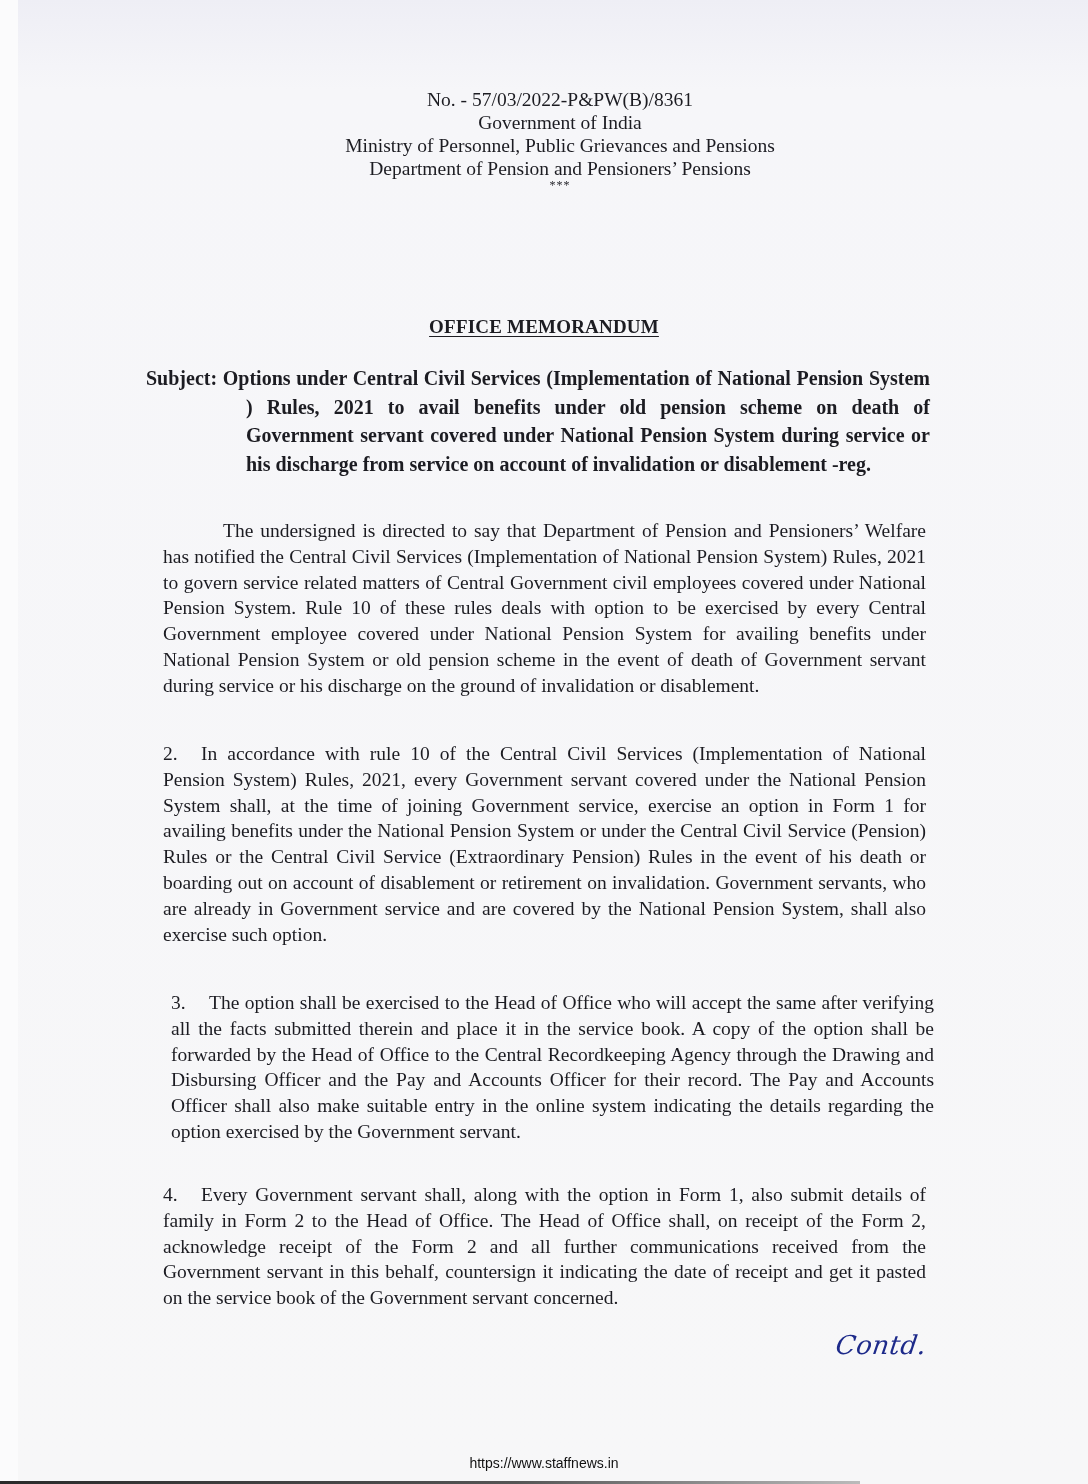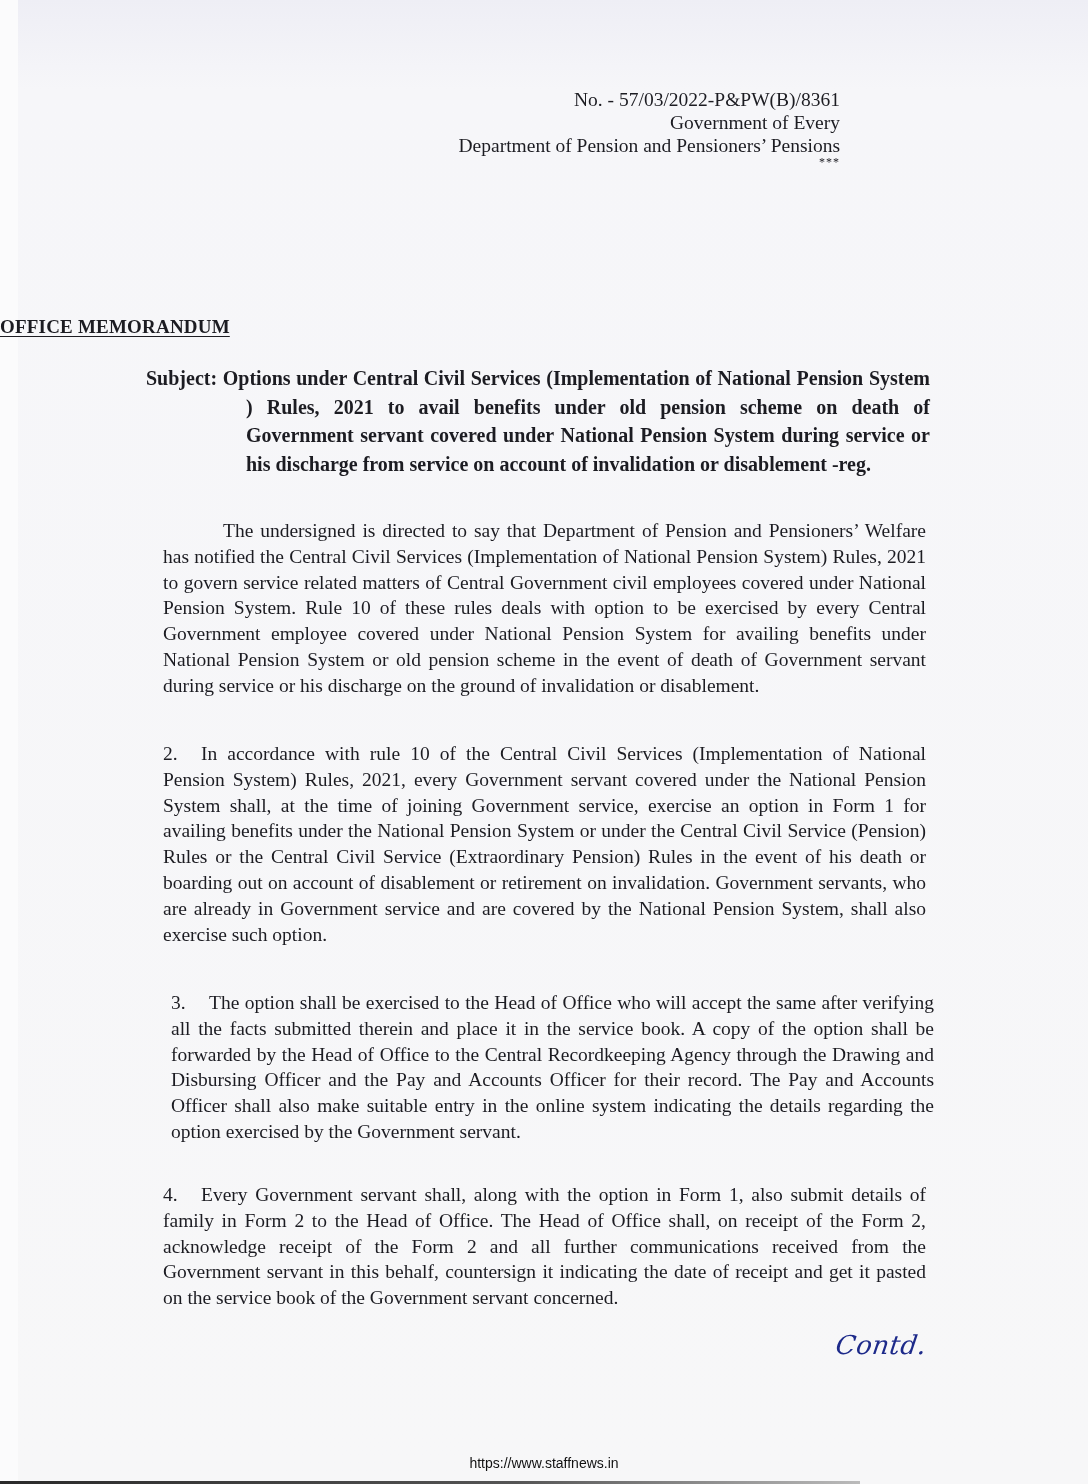--- a/index.html
+++ b/index.html
@@ -26,21 +26,21 @@
       position: absolute;
       left: 0; top: 0;
       width: 18px; height: 1484px;
       background: #fbfbfc;
     }
     .header-center {
       position: absolute;
       top: 88px;
       left: 280px;
       width: 560px;
-      text-align: right;
+      text-align: center;
       font-size: 19.5px;
       line-height: 23px;
     }
     .header-center .stars {
       font-size: 12px;
       line-height: 10px;
       letter-spacing: 1px;
     }
     .address {
       position: absolute;
@@ -53,20 +53,21 @@
     .address sup {
       font-size: 11px;
       vertical-align: 8px;
       line-height: 0;
     }
     .title {
       position: absolute;
       top: 316px;
       left: 0;
       width: 1088px;
+      text-align: center;
       font-weight: bold;
       font-size: 19px;
       letter-spacing: 0.2px;
     }
     .title span {
       text-decoration: underline;
       text-underline-offset: 3px;
     }
     .subject {
       position: absolute;
@@ -130,21 +131,22 @@
     }
   </style>
 </head>
 <body>
 
 <div class="page">
   <div class="left-edge"></div>
 
   <div class="header-center">
     <div>No. - 57/03/2022-P&amp;PW(B)/8361</div>
-    <div>Government of Every</div>
+    <div>Government of India</div>
+    <div>Ministry of Personnel, Public Grievances and Pensions</div>
     <div>Department of Pension and Pensioners’ Pensions</div>
     <div class="stars">***</div>
   </div>
 
 
   <div class="title"><span>OFFICE MEMORANDUM</span></div>
 
   <div class="subject">
     <span class="subject-body"><span>Subject:</span> <span>Options under Central Civil Services (Implementation of National Pension System ) Rules, 2021 to avail benefits under old pension scheme on death of Government servant covered under National Pension System during service or his discharge from service on account of  invalidation or disablement  -reg.</span></span>
   </div>

